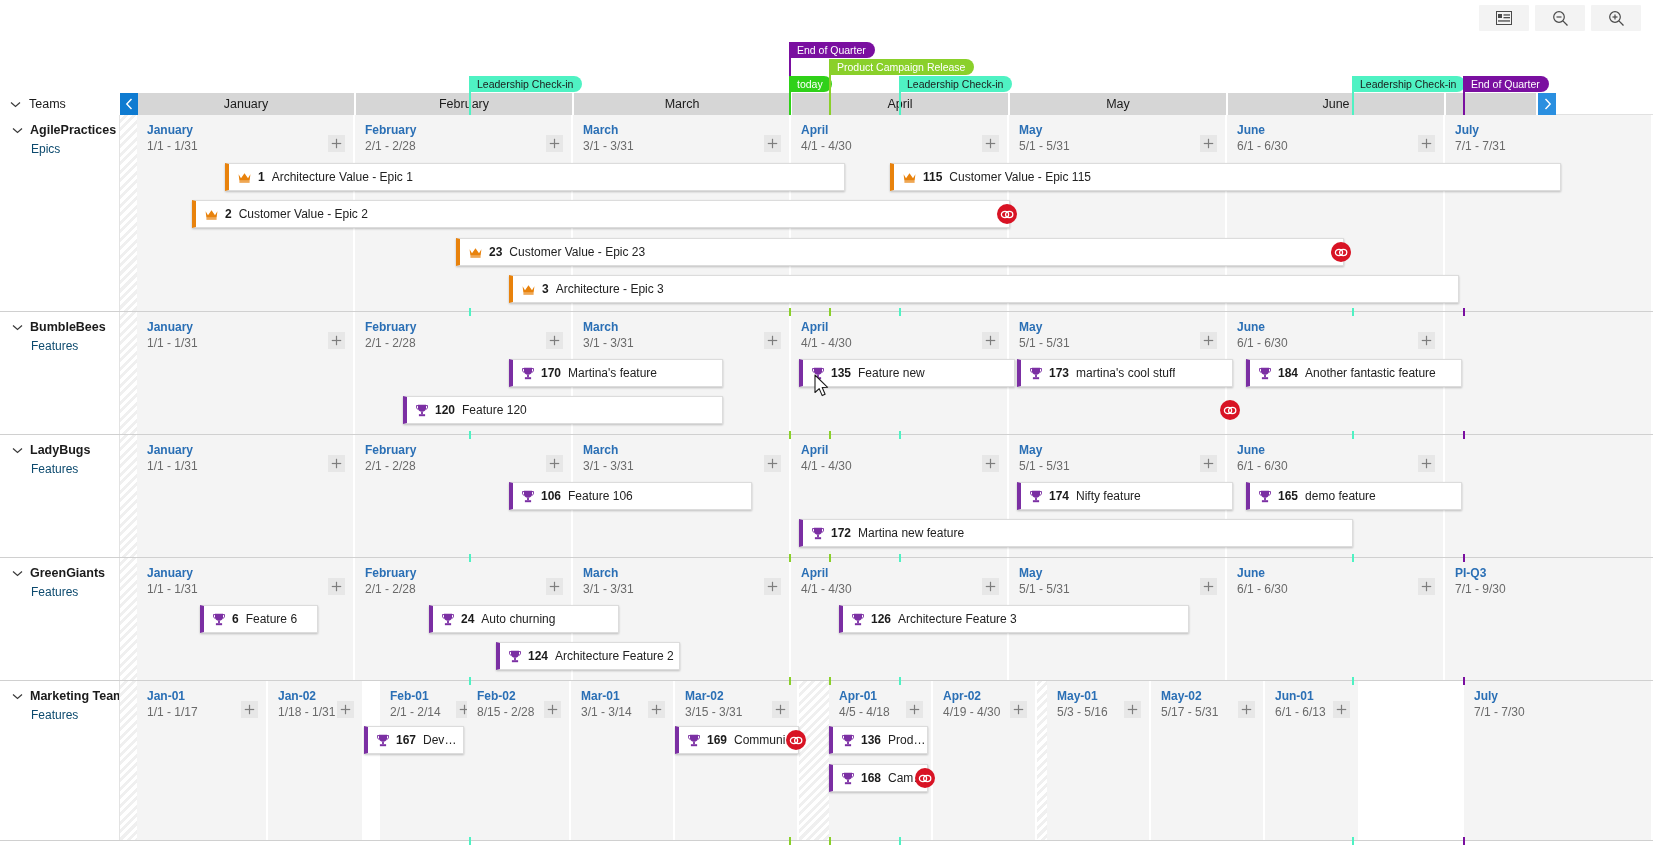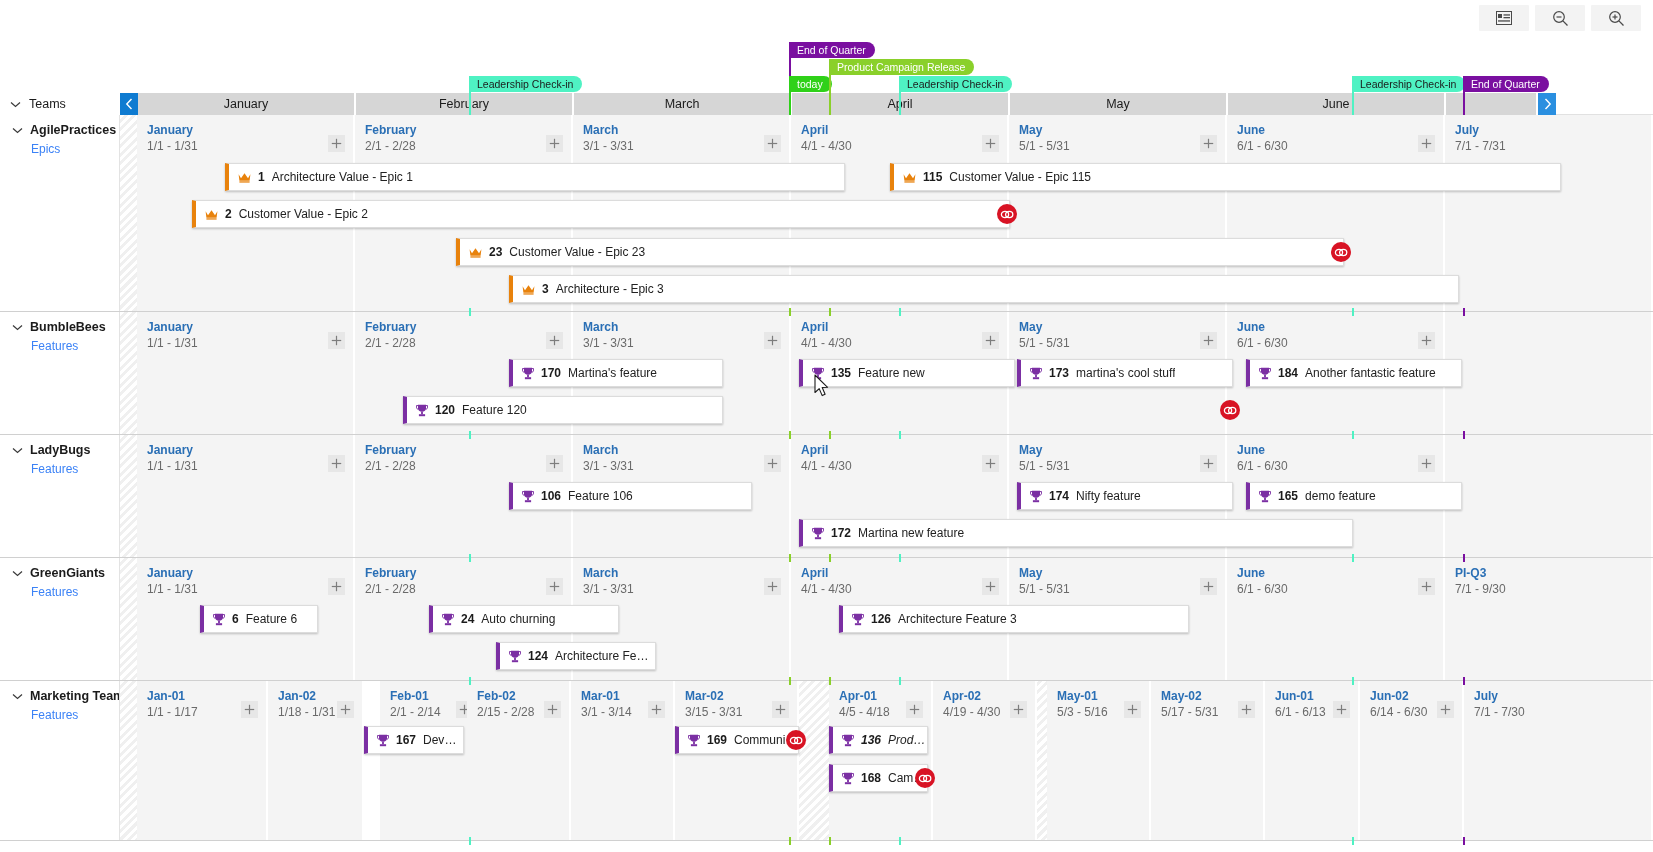--- a/index.html
+++ b/index.html
@@ -103,21 +103,21 @@
     background: #ffffff;
     z-index: 6;
     border-right: 1px solid #e3e3e3;
   }
   .team-name {
     font-size: 12.5px; font-weight: bold; color: #1b1b1b;
     display: flex; align-items: center; gap: 7px;
     white-space: nowrap; overflow: hidden;
   }
   .team-backlog {
-    font-size: 12px; color: #3b82f6; margin-top: 5px; padding-left: 19px;
+    font-size: 12px; color: #0c4a6e; margin-top: 5px; padding-left: 19px;
     cursor: pointer;
   }
   .lane-area {
     position: absolute; left: 120px; top: 0; right: 0; height: 100%;
   }
   .past-hatch {
     position: absolute; top: 0; height: 100%;
     background-image: repeating-linear-gradient(135deg,
       #ffffff 0px, #ffffff 3px, #eeeeee 3px, #eeeeee 6px);
     opacity: .9;
@@ -807,21 +807,21 @@
                 <path d="M2 0.8 H10 V4.2 C10 6.4 8.4 7.8 6 7.8 C3.6 7.8 2 6.4 2 4.2 Z" fill="#7b2fa3"></path>
                 <path d="M2 1.6 H0.4 V3.2 C0.4 4.4 1.2 5.1 2.2 5.2" fill="none" stroke="#7b2fa3" stroke-width="1"></path>
                 <path d="M10 1.6 H11.6 V3.2 C11.6 4.4 10.8 5.1 9.8 5.2" fill="none" stroke="#7b2fa3" stroke-width="1"></path>
                 <rect x="5.1" y="7.6" width="1.8" height="2.6" fill="#7b2fa3"></rect>
                 <rect x="2.9" y="10.2" width="6.2" height="2" fill="#7b2fa3"></rect>
               </svg>
             </span>
             <span class="card-id">24</span>
             <span class="card-title">Auto churning</span>
           </div>
-          <div class="card" style="left: 376px; width: 160px; top: 84px; border-left-color: rgb(123, 47, 163);">
+          <div class="card" style="left: 376px; width: 184px; top: 84px; border-left-color: rgb(123, 47, 163);">
             <span class="card-icon">
               <svg width="12" height="13" viewBox="0 0 12 13">
                 <path d="M2 0.8 H10 V4.2 C10 6.4 8.4 7.8 6 7.8 C3.6 7.8 2 6.4 2 4.2 Z" fill="#7b2fa3"></path>
                 <path d="M2 1.6 H0.4 V3.2 C0.4 4.4 1.2 5.1 2.2 5.2" fill="none" stroke="#7b2fa3" stroke-width="1"></path>
                 <path d="M10 1.6 H11.6 V3.2 C11.6 4.4 10.8 5.1 9.8 5.2" fill="none" stroke="#7b2fa3" stroke-width="1"></path>
                 <rect x="5.1" y="7.6" width="1.8" height="2.6" fill="#7b2fa3"></rect>
                 <rect x="2.9" y="10.2" width="6.2" height="2" fill="#7b2fa3"></rect>
               </svg>
             </span>
             <span class="card-id">124</span>
@@ -889,21 +889,21 @@
             <div class="cell-dates">2/1 - 2/14</div>
             <div class="cell-add">
               <svg width="11" height="11" viewBox="0 0 11 11">
                 <line x1="5.5" y1="0.8" x2="5.5" y2="10.2" stroke="#7d7d7d" stroke-width="1.2"></line>
                 <line x1="0.8" y1="5.5" x2="10.2" y2="5.5" stroke="#7d7d7d" stroke-width="1.2"></line>
               </svg>
             </div>
           </div>
           <div class="cell" style="left: 347px; width: 104px;">
             <div class="cell-title">Feb-02</div>
-            <div class="cell-dates">2/15 - 2/28</div>
+            <div class="cell-dates">8/15 - 2/28</div>
             <div class="cell-add">
               <svg width="11" height="11" viewBox="0 0 11 11">
                 <line x1="5.5" y1="0.8" x2="5.5" y2="10.2" stroke="#7d7d7d" stroke-width="1.2"></line>
                 <line x1="0.8" y1="5.5" x2="10.2" y2="5.5" stroke="#7d7d7d" stroke-width="1.2"></line>
               </svg>
             </div>
           </div>
           <div class="cell" style="left: 451px; width: 104px;">
             <div class="cell-title">Mar-01</div>
             <div class="cell-dates">3/1 - 3/14</div>
@@ -960,30 +960,20 @@
             <div class="cell-add">
               <svg width="11" height="11" viewBox="0 0 11 11">
                 <line x1="5.5" y1="0.8" x2="5.5" y2="10.2" stroke="#7d7d7d" stroke-width="1.2"></line>
                 <line x1="0.8" y1="5.5" x2="10.2" y2="5.5" stroke="#7d7d7d" stroke-width="1.2"></line>
               </svg>
             </div>
           </div>
           <div class="cell" style="left: 1145px; width: 95px;">
             <div class="cell-title">Jun-01</div>
             <div class="cell-dates">6/1 - 6/13</div>
-            <div class="cell-add">
-              <svg width="11" height="11" viewBox="0 0 11 11">
-                <line x1="5.5" y1="0.8" x2="5.5" y2="10.2" stroke="#7d7d7d" stroke-width="1.2"></line>
-                <line x1="0.8" y1="5.5" x2="10.2" y2="5.5" stroke="#7d7d7d" stroke-width="1.2"></line>
-              </svg>
-            </div>
-          </div>
-          <div class="cell" style="left: 1240px; width: 104px;">
-            <div class="cell-title">Jun-02</div>
-            <div class="cell-dates">6/14 - 6/30</div>
             <div class="cell-add">
               <svg width="11" height="11" viewBox="0 0 11 11">
                 <line x1="5.5" y1="0.8" x2="5.5" y2="10.2" stroke="#7d7d7d" stroke-width="1.2"></line>
                 <line x1="0.8" y1="5.5" x2="10.2" y2="5.5" stroke="#7d7d7d" stroke-width="1.2"></line>
               </svg>
             </div>
           </div>
           <div class="cell" style="left: 1344px; width: 189px;">
             <div class="cell-title">July</div>
             <div class="cell-dates">7/1 - 7/30</div>
@@ -1013,21 +1003,21 @@
             </span>
             <span class="card-id">169</span>
             <span class="card-title">Communica...</span>
           </div>
           <div class="dep-badge" style="left: 666px; top: 49px;">
             <svg width="14" height="11" viewBox="0 0 14 11">
               <ellipse cx="5" cy="5.5" rx="3.6" ry="3.1" fill="none" stroke="#ffffff" stroke-width="1.3"></ellipse>
               <ellipse cx="9.2" cy="5.5" rx="3.6" ry="3.1" fill="none" stroke="#ffffff" stroke-width="1.3"></ellipse>
             </svg>
           </div>
-          <div class="card" style="left: 709px; width: 99px; top: 45px; border-left-color: rgb(123, 47, 163); font-style: italic;">
+          <div class="card" style="left: 709px; width: 99px; top: 45px; border-left-color: rgb(123, 47, 163);">
             <span class="card-icon">
               <svg width="12" height="13" viewBox="0 0 12 13">
                 <path d="M2 0.8 H10 V4.2 C10 6.4 8.4 7.8 6 7.8 C3.6 7.8 2 6.4 2 4.2 Z" fill="#7b2fa3"></path>
                 <path d="M2 1.6 H0.4 V3.2 C0.4 4.4 1.2 5.1 2.2 5.2" fill="none" stroke="#7b2fa3" stroke-width="1"></path>
                 <path d="M10 1.6 H11.6 V3.2 C11.6 4.4 10.8 5.1 9.8 5.2" fill="none" stroke="#7b2fa3" stroke-width="1"></path>
                 <rect x="5.1" y="7.6" width="1.8" height="2.6" fill="#7b2fa3"></rect>
                 <rect x="2.9" y="10.2" width="6.2" height="2" fill="#7b2fa3"></rect>
               </svg>
             </span>
             <span class="card-id">136</span>

